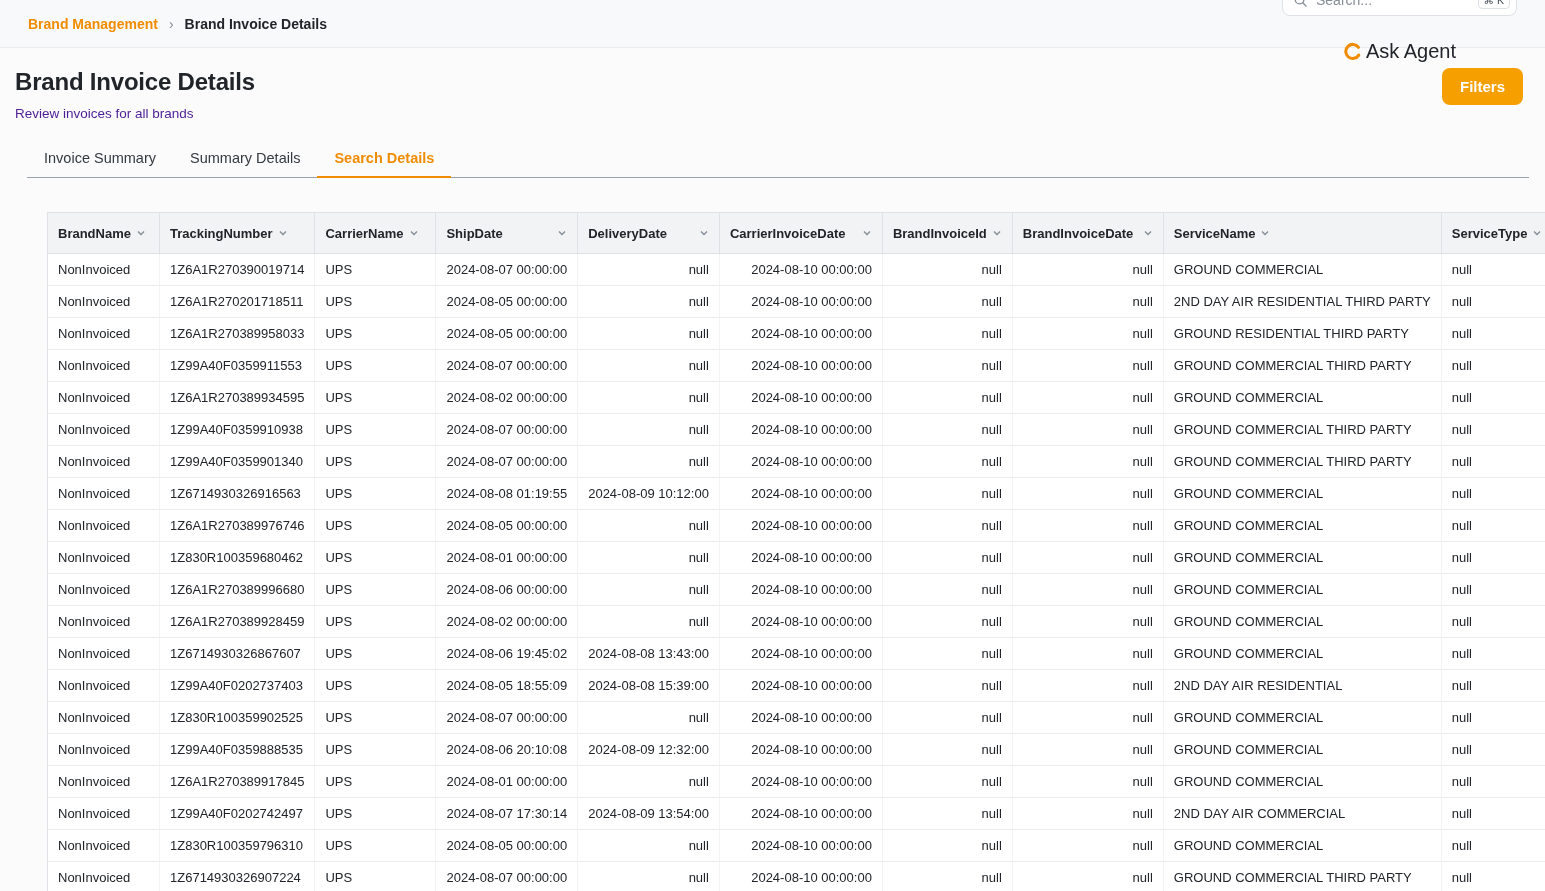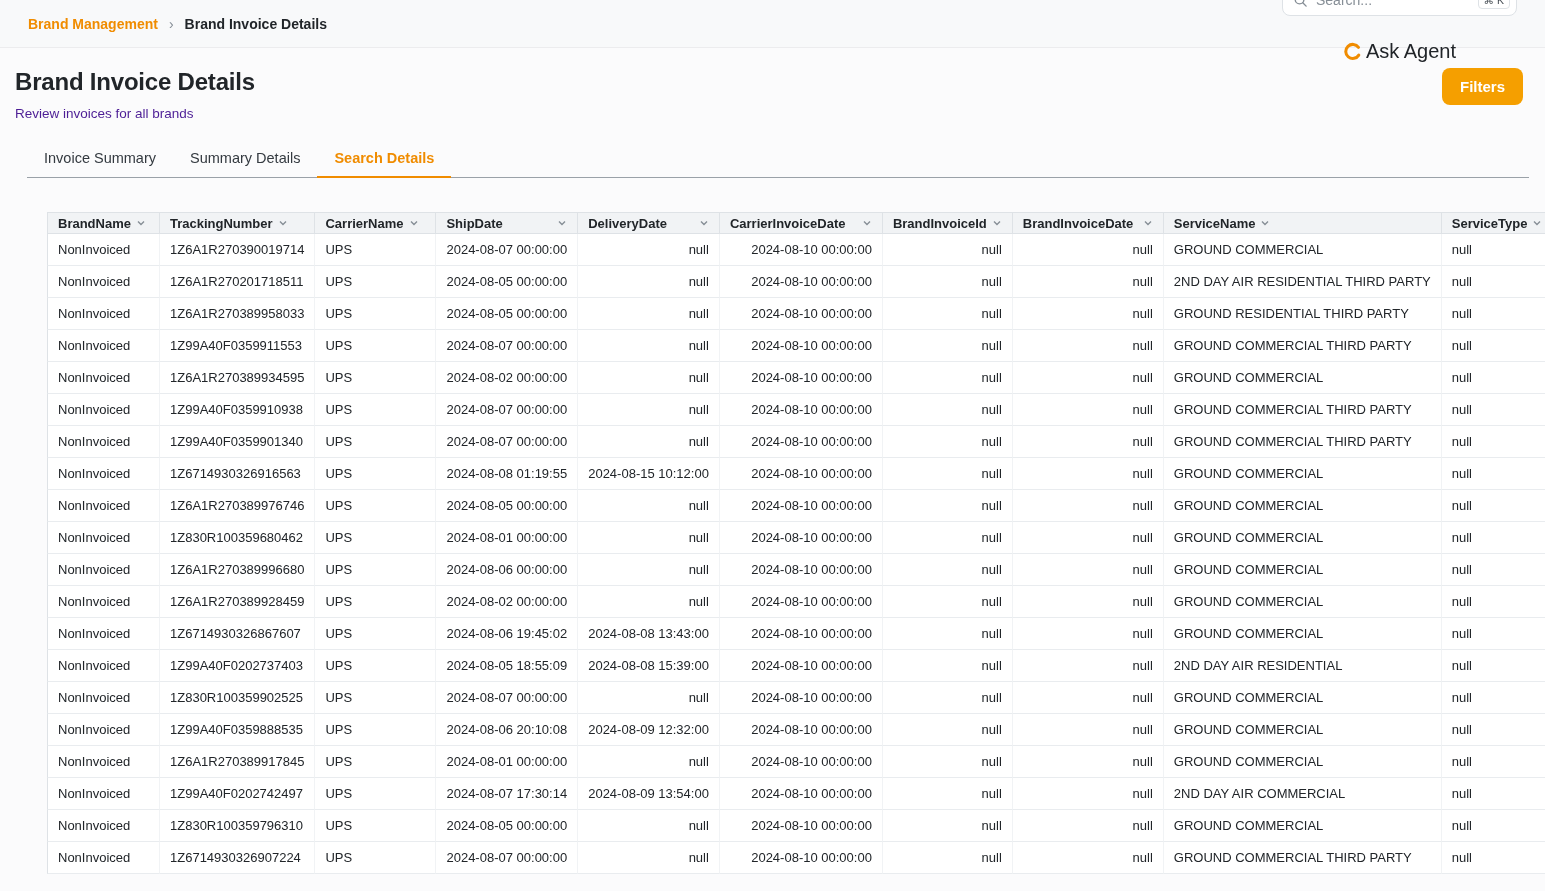--- a/index.html
+++ b/index.html
@@ -36,21 +36,21 @@
   .tab { background:none; border:none; font-family:inherit; font-size:14.5px; color:#343a40;
     padding:11px 17px; cursor:pointer; position:relative; }
   .tab.active { color:#f08c00; font-weight:700; }
   .tab.active::after { content:""; position:absolute; left:0; right:0; bottom:-1px;
     height:2px; background:#f08c00; }
 
   
   .table-wrap { margin:34px 0 0 47px; }
   table { border-collapse:separate; border-spacing:0; table-layout:fixed; }
   th,td { font-size:13px; padding:0 10px; white-space:nowrap; overflow:hidden; }
-  th { background:#f1f3f5; font-weight:700; height:22px;
+  th { background:#f1f3f5; font-weight:700; height:42px;
     border-top:1px solid #dee2e6; border-bottom:1px solid #dee2e6; border-right:1px solid #dee2e6; }
   th:first-child, td:first-child { border-left:1px solid #dee2e6; }
   td { height:32px; background:#ffffff;
     border-bottom:1px solid #e9ecef; border-right:1px solid #f1f3f5; }
   .align-right { text-align:right; }
   .align-left { text-align:left; }
   .th-inner { display:flex; align-items:center; gap:5px; }
   .align-right .th-inner { justify-content:space-between; }
   .sort-icon { flex:none; }
 </style>
@@ -264,21 +264,21 @@
           <td class="align-right">null</td>
           <td class="align-right">null</td>
           <td class="align-left">GROUND COMMERCIAL THIRD PARTY</td>
           <td class="align-left">null</td>
         </tr>
         <tr>
           <td class="align-left">NonInvoiced</td>
           <td class="align-left">1Z6714930326916563</td>
           <td class="align-left">UPS</td>
           <td class="align-right">2024-08-08 01:19:55</td>
-          <td class="align-right">2024-08-15 10:12:00</td>
+          <td class="align-right">2024-08-09 10:12:00</td>
           <td class="align-right">2024-08-10 00:00:00</td>
           <td class="align-right">null</td>
           <td class="align-right">null</td>
           <td class="align-left">GROUND COMMERCIAL</td>
           <td class="align-left">null</td>
         </tr>
         <tr>
           <td class="align-left">NonInvoiced</td>
           <td class="align-left">1Z6A1R270389976746</td>
           <td class="align-left">UPS</td>

